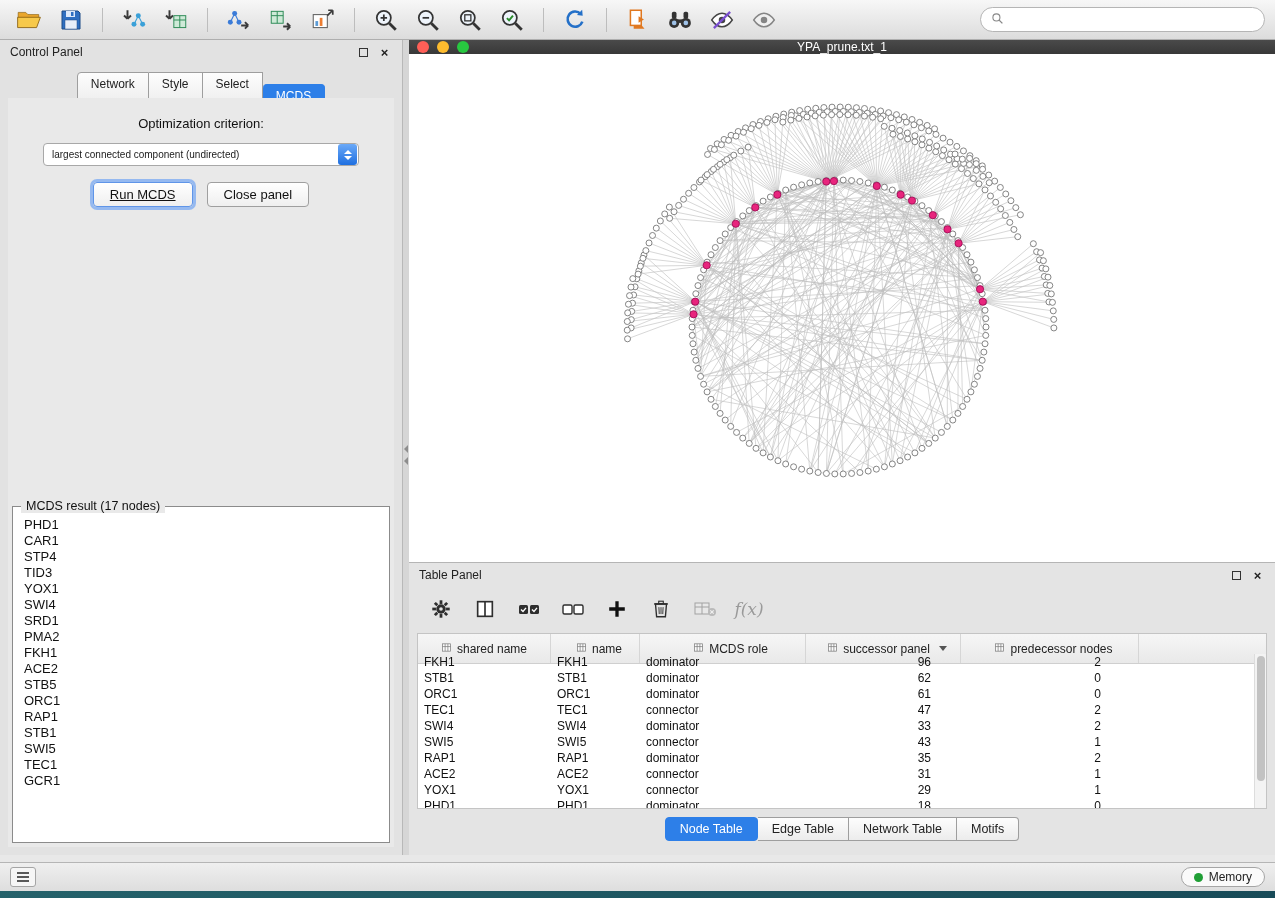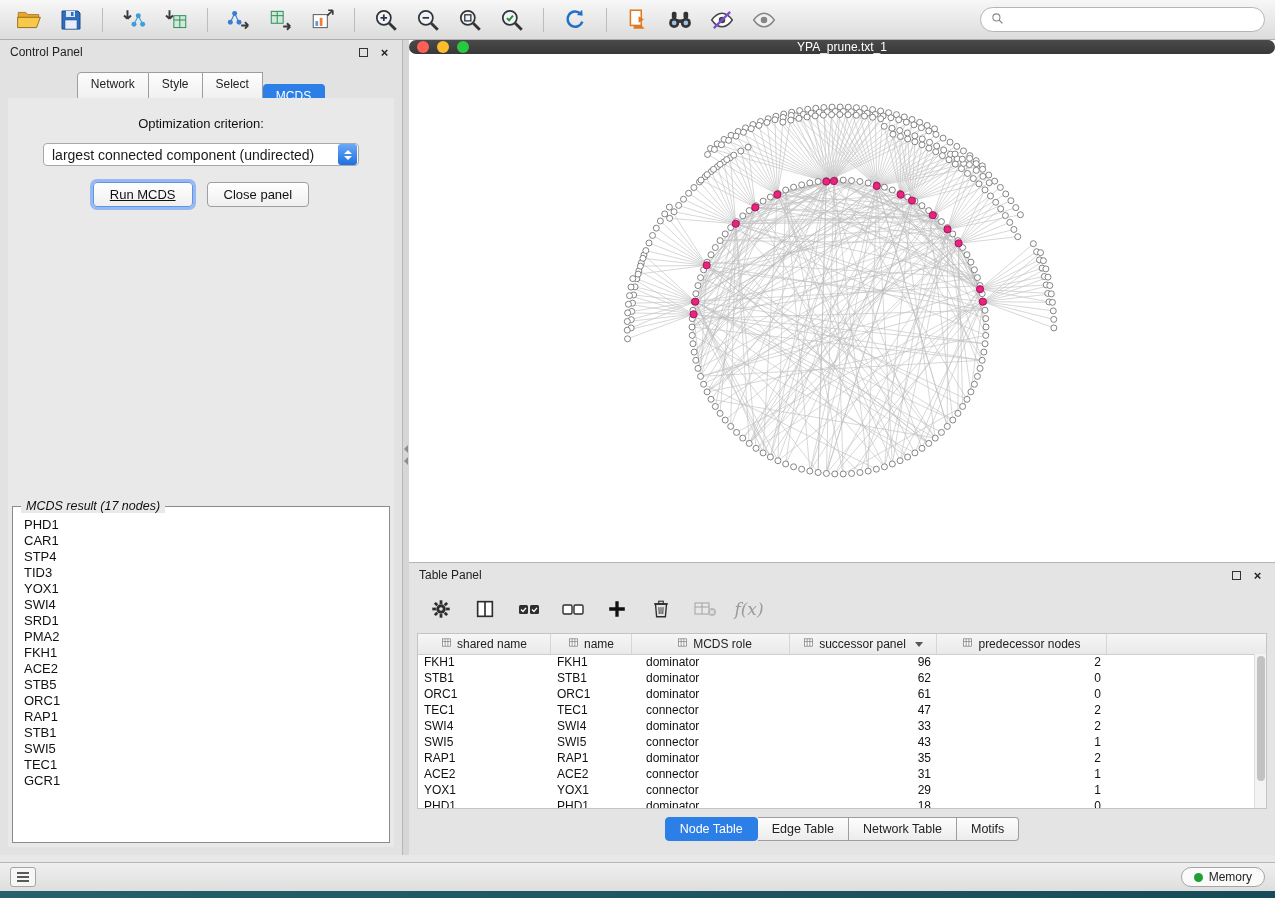--- a/index.html
+++ b/index.html
@@ -30,60 +30,60 @@
   .cp-tabs { display:flex; justify-content:center; margin-top:8px; }
   .cp-tab { border:1px solid #9e9e9e; border-left-width:0; background:linear-gradient(#fdfdfd,#ececec);
             padding:4px 13px; font-size:12px; color:#222; cursor:default; }
   .cp-tab:first-child { border-left-width:1px; border-radius:4px 0 0 4px; }
   .cp-tab:last-child { border-radius:0 4px 4px 0; }
   .cp-tab.active { background:#2d7fe8; border-color:#2d7fe8; color:#fff; border-radius:4px;margin-top:12px; }
   .cp-content { position:absolute; top:58px; left:8px; right:8px; bottom:8px; background:#e9e9e9; }
   .opt-label { text-align:center; margin-top:18px; font-size:13px; color:#111; }
   .dropdown { margin:12px auto 0; width:316px; height:23px; background:#fff; border:1px solid #a8a8a8;
               border-radius:4px; display:flex; align-items:center; position:relative; cursor:default; }
-  .dropdown .dd-value { flex:1; padding:0 8px; font-size:14px; white-space:nowrap; overflow:hidden; }
+  .dropdown .dd-value { flex:1; padding:0 8px; font-size:10px; white-space:nowrap; overflow:hidden; }
   .dd-stepper { width:19px; height:21px; border-radius:3px; margin-right:1px;
                 background:linear-gradient(#6aa9f8,#1f6fe0); display:flex; flex-direction:column;
                 align-items:center; justify-content:center; gap:2px; }
   .dd-up { width:0; height:0; border-left:4px solid transparent; border-right:4px solid transparent; border-bottom:4px solid #fff; }
   .dd-down { width:0; height:0; border-left:4px solid transparent; border-right:4px solid transparent; border-top:4px solid #fff; }
   .cp-buttons { display:flex; justify-content:center; gap:14px; margin-top:16px; }
   .btn { background:linear-gradient(#ffffff,#efefef); border:1px solid #9f9f9f; border-radius:4px;
          padding:4px 16px; font-size:13px; color:#111; cursor:default; }
   .btn.focused { box-shadow:0 0 0 3px rgba(80,145,245,0.55); border-color:#5f95e8;text-decoration:underline; }
   .mcds-group { position:absolute; left:4px; right:4px; top:408px; bottom:4px;
                 border:1px solid #8b8b8b; background:#fff; }
-  .mcds-legend { position:absolute; top:-8px; left:8px; background:#e9e9e9; padding:0 5px; font-size:12.5px; color:#111;font-style:italic; }
+  .mcds-legend { position:absolute; top:-8px; left:8px; background:#e9e9e9; padding:0 5px; font-size:12.5px; color:#111; }
   .mcds-list { position:absolute; inset:10px 2px 2px 2px; background:#fff; overflow:hidden; }
   .mcds-item { font-size:13px; line-height:16px; padding-left:9px; color:#111; }
 
   
   .splitter { position:absolute; top:40px; left:403px; width:6px; bottom:36px; background:#d6d6d6; }
   .splitter .grip { position:absolute; top:405px; left:0; width:6px; height:22px; display:flex; flex-direction:column; align-items:center; gap:4px; }
   .grip i { width:0; height:0; border-top:4px solid transparent; border-bottom:4px solid transparent; border-right:4px solid #8d8d8d; display:block; }
 
   
   .right-area { position:absolute; top:40px; left:409px; right:0; bottom:36px; }
   .network-window { position:absolute; top:0; left:0; right:0; height:522px; background:#fff; }
   .net-titlebar { height:14px; background:linear-gradient(#4a4a4a,#383838); display:flex; align-items:center;
-                  position:relative;border-radius:11px; }
+                  position:relative; }
   .traffic { display:flex; gap:8px; position:absolute; left:8px; }
   .tl { width:12px; height:12px; border-radius:50%; }
   .tl.red { background:#ff5f57; } .tl.yellow { background:#febc2e; } .tl.green { background:#28c840; }
   .net-title { width:100%; text-align:center; color:#fff; font-size:12px; }
   .net-canvas { position:absolute; top:22px; left:0; right:0; bottom:0; background:#fff; overflow:hidden; }
 
   
   .table-panel { position:absolute; top:522px; left:0; right:0; bottom:0; background:#e4e4e4; border-top:1px solid #b5b5b5; }
   .tp-toolbar { position:absolute; top:24px; left:10px; right:10px; height:44px;
                 display:flex; align-items:center; gap:16px; padding:0 8px; }
   .tp-icon { width:28px; height:28px; display:flex; align-items:center; justify-content:center; cursor:default; }
   .fx-label { font-family:"DejaVu Serif", serif; font-style:italic; font-size:17px; color:#9a9a9a; }
   .tp-table-wrap { position:absolute; top:70px; left:8px; right:8px; bottom:46px; background:#fff; border:1px solid #c4c4c4; }
-  .thead { display:flex; height:21px; background:linear-gradient(#f6f6f6,#e9e9e9); border-bottom:1px solid #cfcfcf; }
+  .thead { display:flex; height:30px; background:linear-gradient(#f6f6f6,#e9e9e9); border-bottom:1px solid #cfcfcf;gap:8px; }
   .thcell { display:flex; align-items:center; justify-content:center; gap:5px; border-right:1px solid #d6d6d6;
             font-size:12px; color:#222; position:relative; }
   .thcell .hicon { opacity:.75; }
   .sort-chevron { width:0; height:0; border-left:4px solid transparent; border-right:4px solid transparent; border-top:5px solid #555; margin-left:4px; }
   .c-shared { width:133px; } .c-name { width:81px; } .c-role { width:150px;margin-left:8px; }
   .c-succ { width:147px; } .c-pred { width:170px;align-items:center; } .c-fill { flex:1; border-right:none; }
   .tbody { position:absolute; top:20px; left:0; right:12px; bottom:0; overflow:hidden; }
   .trow { display:flex; height:16px; align-items:center; }
   .tcell { font-size:12px; color:#111; padding:0 6px; white-space:nowrap; overflow:hidden; }
   .tcell.num { text-align:right; }

